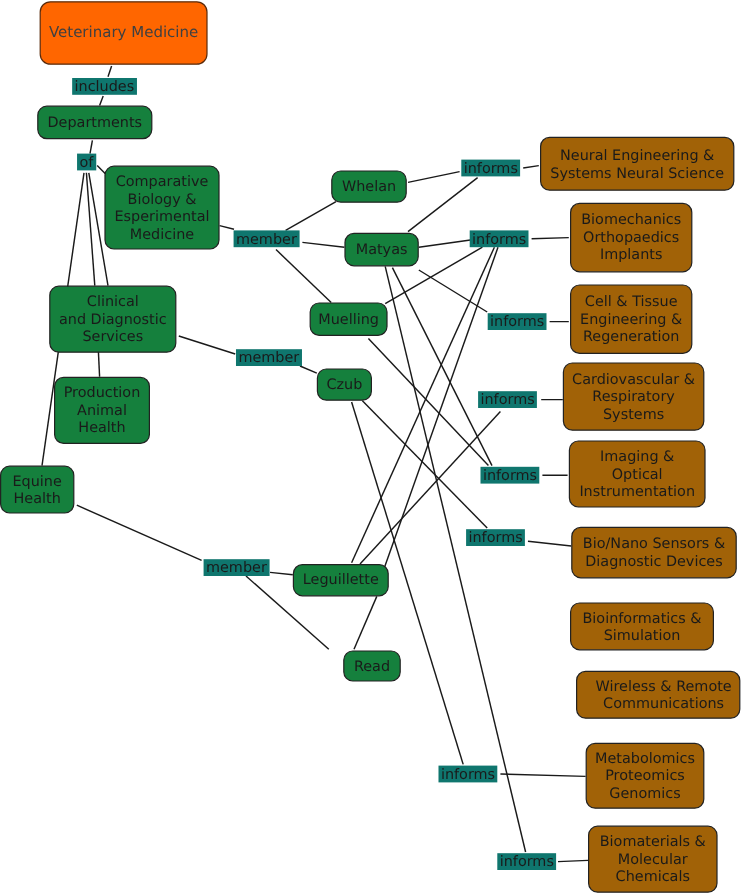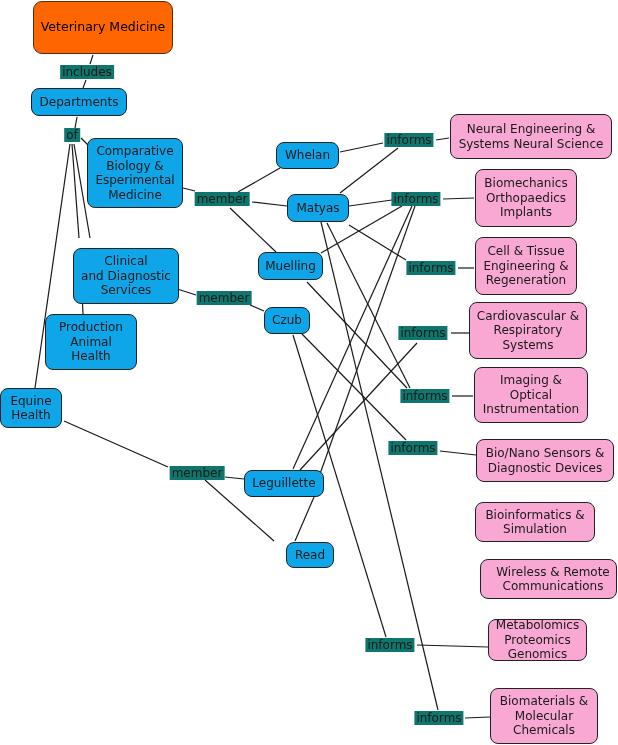--- a/index.html
+++ b/index.html
@@ -3,23 +3,23 @@
 <meta charset="utf-8">
 <style>
   html, body { margin: 0; padding: 0; background: #ffffff; }
   body { width: 618px; height: 745px; position: relative; overflow: hidden;
          font-family: "DejaVu Sans", sans-serif; font-size: 12px; color: #1a1a1a; }
   #links { position: absolute; left: 0; top: 0; width: 618px; height: 745px; }
   #links line { stroke: #1a1a1a; stroke-width: 1.2; }
   .node { position: absolute; box-sizing: border-box; border: 1.3px solid #222;
           border-radius: 8px; display: flex; align-items: center; justify-content: center;
           text-align: center; line-height: 14.5px; padding: 2px 4px; white-space: pre-line;
-          background: #0ea5e9; cursor: pointer; }
-  .node.white { background: #f9a8d4; }
-  .node.root { background: #ff6600; border-color: #5a2a0a; border-radius: 9px; color: #000000; font-size: 12.5px; }
+          background: #15803d; cursor: pointer; }
+  .node.white { background: #a16207; }
+  .node.root { background: #ff6600; border-color: #5a2a0a; border-radius: 9px; color: #404040; font-size: 12.5px; }
   .label { position: absolute; background: #0f766e; padding: 0 2px; white-space: nowrap;
            line-height: 14px; transform: translate(-50%, -50%); }
 </style>
 </head>
 <body>
 
 <svg id="links" xmlns="http://www.w3.org/2000/svg">
   <line x1="93" y1="55" x2="90" y2="64"></line>
   <line x1="86" y1="80" x2="83" y2="88"></line>
   <line x1="77" y1="117" x2="75" y2="128"></line>
@@ -60,24 +60,24 @@
   <line x1="321" y1="222" x2="438" y2="710"></line>
   <line x1="465" y1="718" x2="490" y2="717"></line>
 </svg>
 
 <div class="node root" style="left:33px;top:1px;width:140px;height:53px;">Veterinary Medicine</div>
 <div class="node" style="left:31px;top:88px;width:96px;height:28px;">Departments</div>
 <div class="node" style="left:87px;top:138px;width:96px;height:70px;">Comparative
 Biology &amp;
 Esperimental
 Medicine</div>
-<div class="node" style="left:41px;top:248px;width:106px;height:56px;margin-left:32px;">Clinical
+<div class="node" style="left:41px;top:238px;width:106px;height:56px;">Clinical
 and Diagnostic
 Services</div>
-<div class="node" style="left:45px;top:314px;width:92px;height:56px;">Production
+<div class="node" style="left:45px;top:314px;width:80px;height:56px;">Production
 Animal
 Health</div>
 <div class="node" style="left:0px;top:388px;width:62px;height:40px;">Equine
 Health</div>
 
 <div class="node" style="left:276px;top:142px;width:63px;height:27px;">Whelan</div>
 <div class="node" style="left:287px;top:194px;width:62px;height:28px;">Matyas</div>
 <div class="node" style="left:258px;top:252px;width:65px;height:28px;">Muelling</div>
 <div class="node" style="left:264px;top:307px;width:46px;height:27px;">Czub</div>
 <div class="node" style="left:244px;top:470px;width:80px;height:27px;text-align:right;">Leguillette</div>
@@ -96,21 +96,21 @@
 Systems</div>
 <div class="node white" style="left:474px;top:367px;width:114px;height:56px;">Imaging &amp;
 Optical
 Instrumentation</div>
 <div class="node white" style="left:476px;top:439px;width:138px;height:43px;">Bio/Nano Sensors &amp;
 Diagnostic Devices</div>
 <div class="node white" style="left:475px;top:502px;width:120px;height:40px;">Bioinformatics &amp;
 Simulation</div>
 <div class="node white" style="left:480px;top:559px;width:137px;height:40px;padding-left:13px;">Wireless &amp; Remote
 Communications</div>
-<div class="node white" style="left:488px;top:619px;width:99px;height:42px;">Metabolomics
+<div class="node white" style="left:488px;top:619px;width:99px;height:55px;">Metabolomics
 Proteomics
 Genomics</div>
 <div class="node white" style="left:490px;top:688px;width:108px;height:56px;">Biomaterials &amp;
 Molecular
 Chemicals</div>
 
 <span class="label" style="left:87px;top:72px;">includes</span>
 <span class="label" style="left:72px;top:135px;">of</span>
 <span class="label" style="left:222px;top:199px;">member</span>
 <span class="label" style="left:224px;top:298px;">member</span>

